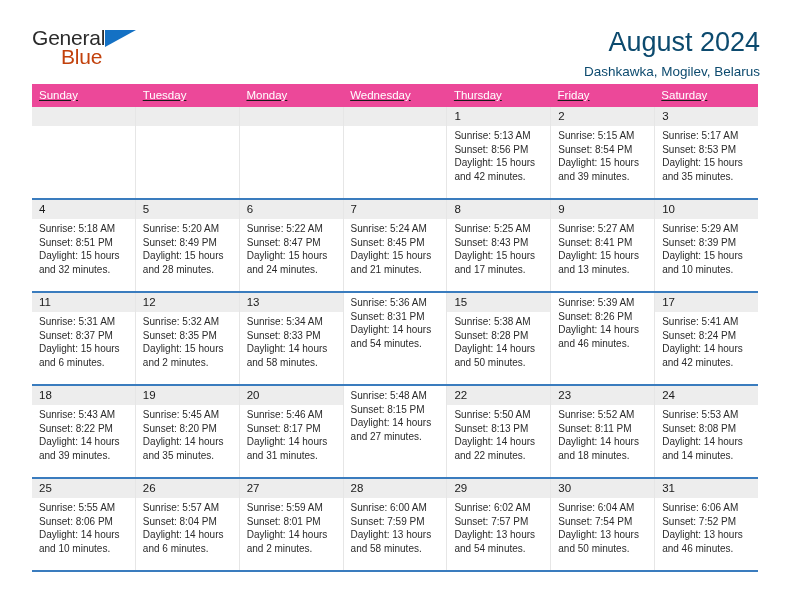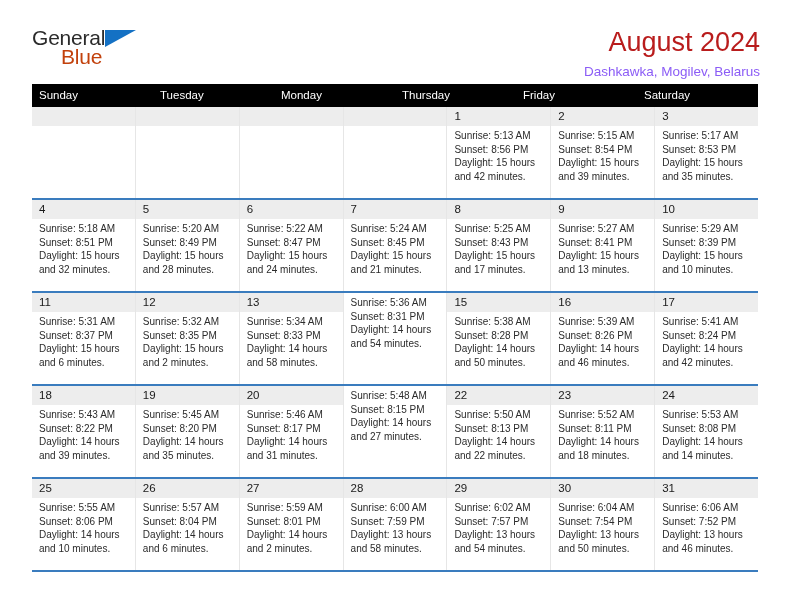--- a/index.html
+++ b/index.html
@@ -68,41 +68,42 @@
   }
 
   .titles {
     text-align: right;
     flex: 0 0 auto;
     padding-top: 0px;
   }
   .cal-title {
     font-size: 27px;
     font-weight: normal;
-    color: #b91c1c;
+    color: #0c4a6e;
     line-height: 32px;
     white-space: nowrap;
   }
   .cal-subtitle {
     font-size: 13.5px;
-    color: #8b5cf6;
+    color: #0c4a6e;
     line-height: 20px;
     margin-top: 4px;
     white-space: nowrap;
   }
 
   
   .calendar {
     margin-top: 12px;
     width: 726px;
   }
 
   .weekday-row {
     display: flex;
-    background: #000000;
+    background: #ec4899;
+    text-decoration: underline;
   }
   .weekday {
     flex: 1 1 0;
     min-width: 0;
     color: #ffffff;
     font-size: 11.5px;
     line-height: 19px;
     padding: 2px 0 2px 7px;
     box-sizing: border-box;
     white-space: nowrap;
@@ -180,20 +181,21 @@
     </div>
 
   </div>
 
   <div class="calendar">
 
     <div class="weekday-row">
       <div class="weekday">Sunday</div>
       <div class="weekday">Tuesday</div>
       <div class="weekday">Monday</div>
+      <div class="weekday">Wednesday</div>
       <div class="weekday">Thursday</div>
       <div class="weekday">Friday</div>
       <div class="weekday">Saturday</div>
     </div>
 
     <div class="week-row first">
       <div class="day-cell empty">
         <div class="day-number"></div>
         <div class="day-info">
           <div></div>
@@ -363,21 +365,20 @@
       <div class="day-cell">
         <div class="day-number">15</div>
         <div class="day-info">
           <div>Sunrise: 5:38 AM</div>
           <div>Sunset: 8:28 PM</div>
           <div>Daylight: 14 hours</div>
           <div>and 50 minutes.</div>
         </div>
       </div>
       <div class="day-cell">
-        <div class="day-number">16</div>
         <div class="day-info">
           <div>Sunrise: 5:39 AM</div>
           <div>Sunset: 8:26 PM</div>
           <div>Daylight: 14 hours</div>
           <div>and 46 minutes.</div>
         </div>
       </div>
       <div class="day-cell">
         <div class="day-number">17</div>
         <div class="day-info">

